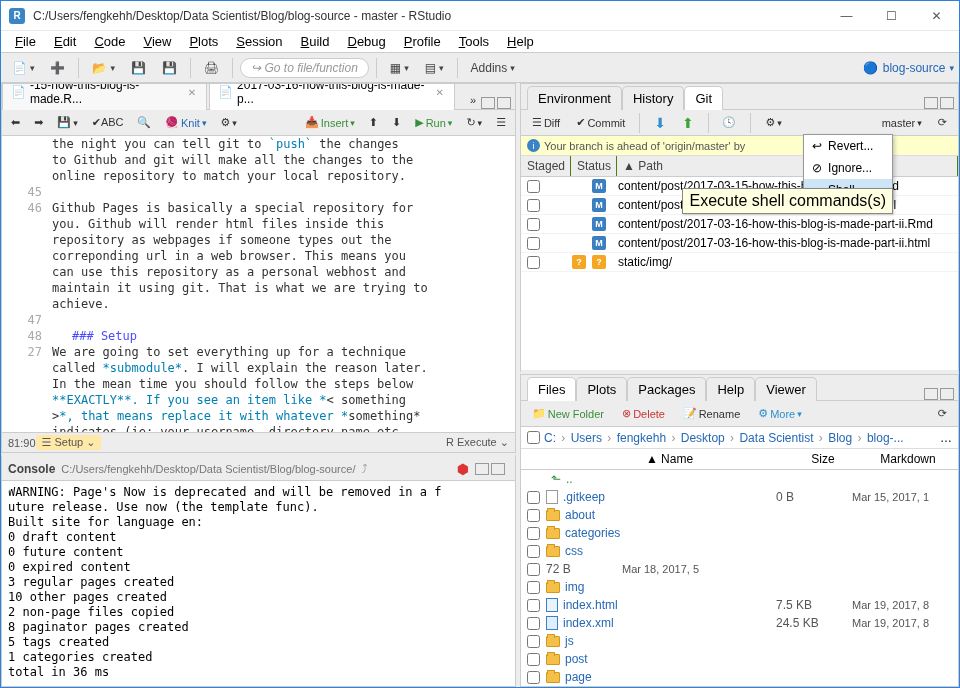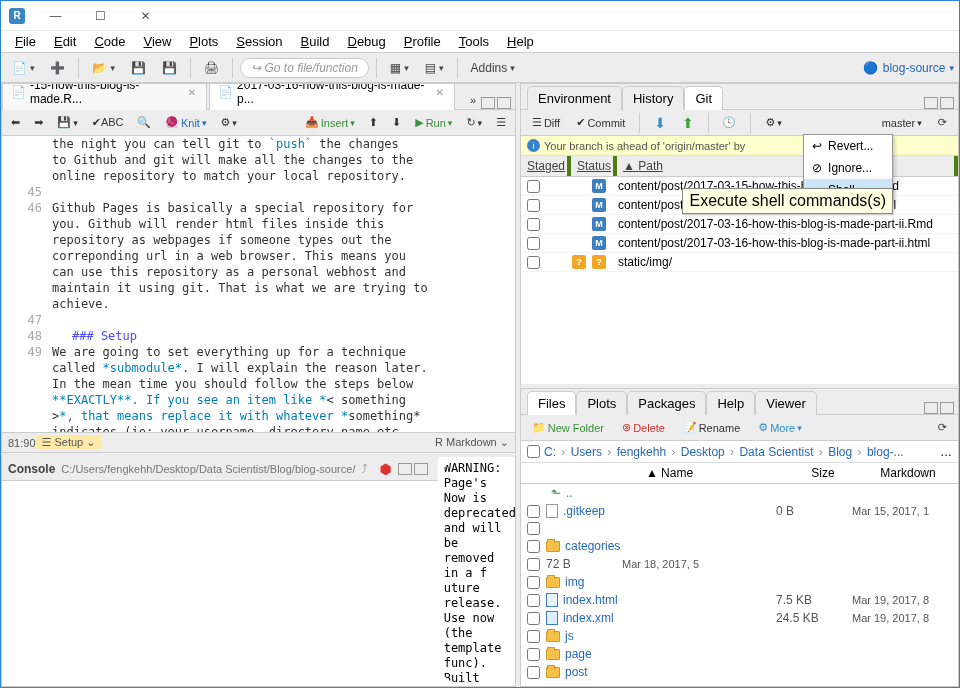--- a/index.html
+++ b/index.html
@@ -14,21 +14,21 @@
 .menubar { height: 22px; display: flex; align-items: center; padding: 0 6px; border-bottom: 1px solid #ccc; gap: 2px; font-size:13px;}
 .menu-item { padding: 1px 8px; }
 .menu-item u { text-decoration: underline; }
 .toolbar { height: 30px; display: flex; align-items: center; padding: 0 5px; border-bottom: 1px solid #ccc; gap: 4px; background:#ededed;}
 .tb-btn { padding: 3px 5px; border: 1px solid transparent; border-radius: 3px; display:flex; align-items:center; gap:3px; font-size:12px; color:#444;}
 .tb-sep { width:1px; height:20px; background:#ccc; margin:0 3px;}
 .goto { border:1px solid #ccc; border-radius:10px; padding:2px 10px; color:#999; font-size:12px; background:#fff; font-style:italic;}
 .main { flex:1; display:flex; overflow:hidden; }
 .left-col { width: 519px; display:flex; flex-direction:column; border-right:4px solid #ededed;}
 .right-col { flex:1; display:flex; flex-direction:column;}
-.pane { display:flex; flex-direction:row; border:1px solid #ccc; }
+.pane { display:flex; flex-direction:column; border:1px solid #ccc; }
 .tabstrip { height:26px; background:#ededed; display:flex; align-items:flex-end; border-bottom:1px solid #ccc;}
 .tab { padding:4px 8px; background:#f8f8f8; border:1px solid #ccc; border-bottom:none; border-top-left-radius:4px; border-top-right-radius:4px; margin-right:2px; font-size:12px; display:flex; align-items:center; gap:4px; position:relative; top:1px;}
 .tab.active { background:#fff;}
 .tab .close { color:#999; font-size:10px; padding:0 2px;}
 .source-pane { flex:1; overflow:hidden; display:flex; flex-direction:column;}
 .editor-toolbar { height:26px; background:#ededed; border-bottom:1px solid #ccc; display:flex; align-items:center; padding:0 4px; gap:4px;}
 .mini-btn { padding:2px 4px; border:1px solid transparent; border-radius:3px; font-size:11px; display:flex; align-items:center; gap:2px; color:#333;}
 .editor-body { flex:1; display:flex; overflow:hidden; font-family:"Lucida Console","Consolas",monospace; font-size:12px; line-height:16px;}
 .gutter { width:50px; text-align:right; color:#aaa; padding-right:10px; background:#fff;}
 .gutter div { height:16px;}
@@ -45,21 +45,21 @@
 .right-tabstrip { height:26px; background:#ededed; display:flex; align-items:flex-end; border-bottom:1px solid #ccc; padding-left:6px; gap:0;}
 .rtab { padding:4px 10px; font-size:13px; border:1px solid #ccc; border-bottom:none; background:#ededed; border-top-left-radius:5px; border-top-right-radius:5px; position:relative; top:1px;}
 .rtab.active { background:#fff; font-weight:normal;}
 .git-toolbar { height:26px; background:#ededed; border-bottom:1px solid #ccc; display:flex; align-items:center; padding:0 6px; gap:6px; position:relative;}
 .git-menu { position:absolute; top:24px; right:65px; background:#fff; border:1px solid #999; box-shadow:2px 2px 4px rgba(0,0,0,0.2); z-index:100; width:90px;}
 .git-menu-item { padding:4px 8px; display:flex; align-items:center; gap:6px; font-size:12px;}
 .git-menu-item.hover { background:#cde5f7;}
 .tooltip { position:absolute; top:78px; right:65px; background:#ffffe1; border:1px solid #888; padding:3px 6px; font-size:16px; z-index:101; box-shadow:1px 1px 2px rgba(0,0,0,0.2);}
 .git-banner { background:#ffffcc; border-bottom:1px solid #ddd; padding:3px 6px; font-size:11px; display:flex; align-items:center; gap:4px; color:#555;}
 .git-header { background:#ededed; border-bottom:1px solid #ccc; display:flex; font-size:12px; color:#444;}
-.git-header div { padding:3px 6px; border-right:4px solid #4d7c0f;text-decoration:underline;}
+.git-header div { padding:3px 6px; border-right:1px solid #4d7c0f;}
 .git-list { flex:1; overflow:auto; font-size:12px;}
 .git-row { display:flex; align-items:center; padding:2px 6px; gap:6px; border-bottom:1px solid #f3f3f3;}
 .git-row input[type=checkbox]{ margin:0;}
 .status-M { background:#3c7fc0; color:#fff; font-size:9px; font-weight:bold; width:14px; height:14px; display:flex; align-items:center; justify-content:center; border-radius:2px;}
 .status-Q { background:#f5a623; color:#fff; font-size:9px; font-weight:bold; width:14px; height:14px; display:flex; align-items:center; justify-content:center; border-radius:2px;}
 .right-bot { flex:1; display:flex; flex-direction:column;}
 .files-toolbar { height:26px; background:#ededed; border-bottom:1px solid #ccc; display:flex; align-items:center; padding:0 6px; gap:8px;}
 .breadcrumb { height:22px; background:#fdf9eb00; border-bottom:1px solid #ddd; display:flex; align-items:center; padding:0 6px; font-size:12px; gap:2px;}
 .bc-item { color:#2668b5; padding:0 2px;}
 .bc-sep { color:#999;}
@@ -81,20 +81,21 @@
 .spacer { flex:1;}
 .right-proj { margin-left:auto; display:flex; align-items:center; gap:4px; font-size:12px; color:#2668b5;}
 .arrow { font-size:9px;}
 </style>
 </head>
 <body>
 
 <div class="window">
   <div class="titlebar">
     <div class="titlebar-icon">R</div>
+    <div class="titlebar-text">C:/Users/fengkehh/Desktop/Data Scientist/Blog/blog-source - master - RStudio</div>
     <div class="win-buttons">
       <div class="win-btn">—</div>
       <div class="win-btn">☐</div>
       <div class="win-btn close">✕</div>
     </div>
   </div>
 
   <div class="menubar">
     <div class="menu-item"><u>F</u>ile</div>
     <div class="menu-item"><u>E</u>dit</div>
@@ -169,34 +170,34 @@
               <div>45</div>
               <div>46</div>
               <div></div>
               <div></div>
               <div></div>
               <div></div>
               <div></div>
               <div></div>
               <div>47</div>
               <div>48</div>
-              <div>49</div>
+              <div>27</div>
               <div></div>
               <div></div>
               <div></div>
               <div></div>
               <div></div>
             </div>
           <div class="code" id="code"><div style="height: 16px;">the night you can tell git to <span class="str">`push`</span> the changes</div><div style="height: 16px;">to Github and git will make all the changes to the</div><div style="height: 16px;">online repository to match your local repository.</div><div style="height: 16px;"></div><div style="height: 16px;">Github Pages is basically a special repository for</div><div style="height: 16px;">you. Github will render html files inside this</div><div style="height: 16px;">repository as webpages if someone types out the</div><div style="height: 16px;">correponding url in a web browser. This means you</div><div style="height: 16px;">can use this repository as a personal webhost and</div><div style="height: 16px;">maintain it using git. That is what we are trying to</div><div style="height: 16px;">achieve.</div><div style="height: 16px;"></div><div style="height: 16px;"><span class="h3">### Setup</span></div><div style="height: 16px;">We are going to set everything up for a technique</div><div style="height: 16px;">called <span class="str">*submodule*</span>. I will explain the reason later.</div><div style="height: 16px;">In the mean time you should follow the steps below</div><div style="height: 16px;"><span class="str">*<span class="str">*EXACTLY*</span><span class="str">*</span>. If you see an item like *</span>&lt; something</div><div style="height: 16px;">&gt;<span class="str">*, that means replace it with whatever *</span>something*</div><div style="height: 16px;">indicates (ie: your username, directory name etc</div></div>
         </div>
         <div class="stat-bar">
           <span>81:90</span>
           <span style="background:#ffe9a8; padding:1px 6px; border-radius:2px;">☰ <span>Setup</span> ⌄</span>
           <span style="flex:1"></span>
-          <span><span>R Markdown</span> ⌄</span>
+          <span><span>R Execute</span> ⌄</span>
         </div>
       </div>
 
       <div class="pane console-pane">
         <div class="console-header">
           <span class="console-title">Console</span>
           <span class="console-path">C:/Users/fengkehh/Desktop/Data Scientist/Blog/blog-source/</span>
           <span style="color:#999">⤴</span>
           <span style="flex:1"></span>
           <span style="color:#d33; font-size:14px;">⬢</span>
@@ -346,28 +347,41 @@
               <input type="checkbox" style="">
               <span class="fname">
                 <span class="file-icon"></span>
                 <span>.gitkeep</span>
               </span>
               <span class="fsize">0 B</span>
               <span class="fmod">Mar 15, 2017, 1</span>
             </div>
             <div class="file-row">
               <input type="checkbox" style="">
+              <span class="fname">
+                <span class="folder-icon"></span>
+                <span>about</span>
+              </span>
               <span class="fsize"></span>
               <span class="fmod"></span>
             </div>
             <div class="file-row">
               <input type="checkbox" style="">
               <span class="fname">
                 <span class="folder-icon"></span>
                 <span>categories</span>
+              </span>
+              <span class="fsize"></span>
+              <span class="fmod"></span>
+            </div>
+            <div class="file-row">
+              <input type="checkbox" style="">
+              <span class="fname">
+                <span class="folder-icon"></span>
+                <span>css</span>
               </span>
               <span class="fsize"></span>
               <span class="fmod"></span>
             </div>
             <div class="file-row">
               <input type="checkbox" style="">
               <span class="fsize">72 B</span>
               <span class="fmod">Mar 18, 2017, 5</span>
             </div>
             <div class="file-row">
@@ -403,30 +417,30 @@
                 <span class="folder-icon"></span>
                 <span>js</span>
               </span>
               <span class="fsize"></span>
               <span class="fmod"></span>
             </div>
             <div class="file-row">
               <input type="checkbox" style="">
               <span class="fname">
                 <span class="folder-icon"></span>
+                <span>post</span>
+              </span>
+              <span class="fsize"></span>
+              <span class="fmod"></span>
+            </div>
+            <div class="file-row">
+              <input type="checkbox" style="">
+              <span class="fname">
+                <span class="folder-icon"></span>
                 <span>page</span>
-              </span>
-              <span class="fsize"></span>
-              <span class="fmod"></span>
-            </div>
-            <div class="file-row">
-              <input type="checkbox" style="">
-              <span class="fname">
-                <span class="folder-icon"></span>
-                <span>post</span>
               </span>
               <span class="fsize"></span>
               <span class="fmod"></span>
             </div>
           </div>
       </div>
     </div>
   </div>
 </div>
 

